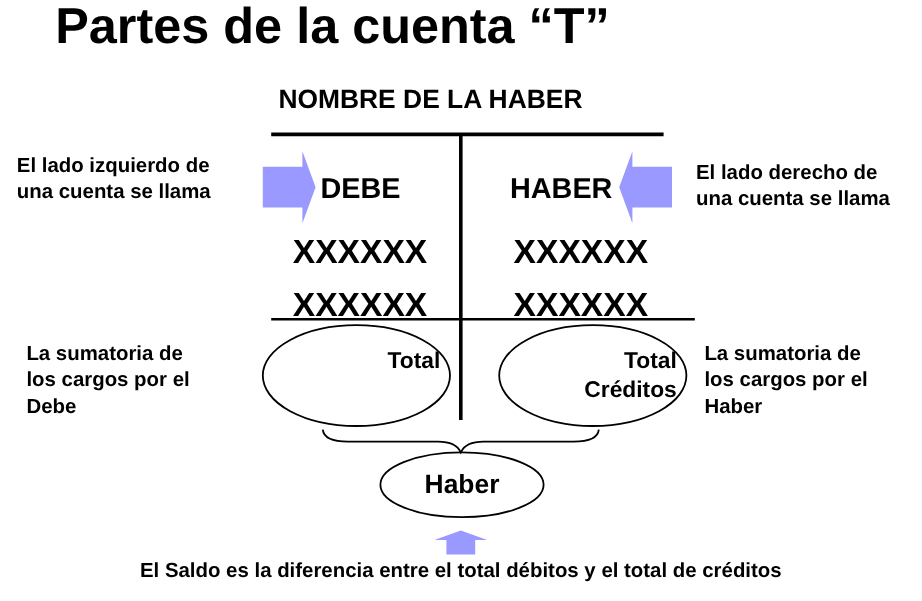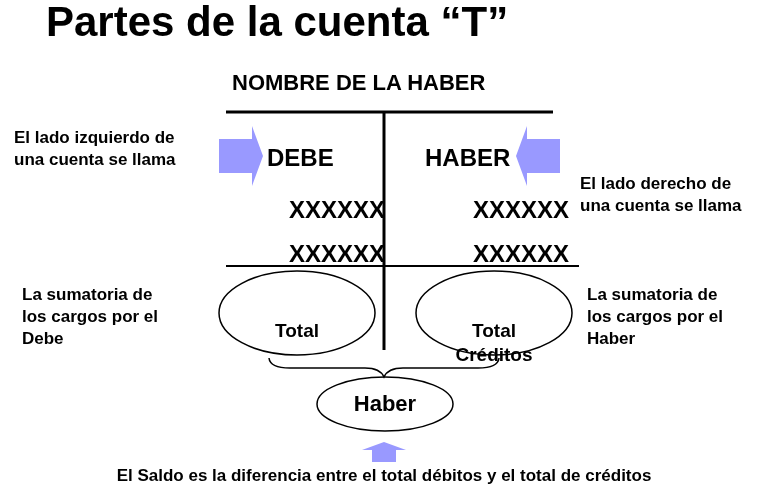--- a/index.html
+++ b/index.html
@@ -6,22 +6,22 @@
   body {
     width:768px; height:501px; position:relative; overflow:hidden;
     background:#ffffff; color:#000;
     font-family:"Liberation Sans", sans-serif; font-weight:bold;
   }
   .abs { position:absolute; }
   .title { left:46px; top:-4px; font-size:42px; line-height:52px; letter-spacing:0px; }
   .acct-name { left:232px; top:70px; font-size:22px; line-height:26px; }
   .side-label { font-size:17px; line-height:22px; }
   .col-head { font-size:24px; line-height:28px; }
-  .xs { font-size:24px; line-height:28px; letter-spacing:0px;margin-left:45px; }
-  .ellipse-text { font-size:19px; line-height:24px; text-align:center;margin-top:29px; }
+  .xs { font-size:28px; line-height:28px; letter-spacing:0px; }
+  .ellipse-text { font-size:19px; line-height:24px; text-align:right; }
   .bottom-text { left:0; width:768px; top:465px; text-align:center; font-size:17px; line-height:22px; }
   svg { position:absolute; left:0; top:0; }
 </style>
 </head>
 <body>
 
 <div class="abs title">Partes de la cuenta “T”</div>
 
 <div class="abs acct-name">NOMBRE  DE LA HABER</div>
 
@@ -44,21 +44,21 @@
   <ellipse cx="385" cy="404" rx="68" ry="27" fill="none" stroke="#000" stroke-width="1.5"></ellipse>
 
   <path d="M269,358 Q270,368 290,368 L365,368 Q380,368 384,377 Q388,368 403,368 L478,368 Q498,368 499,358" fill="none" stroke="#000" stroke-width="1.5"></path>
 </svg>
 
 <div class="abs side-label" style="left:14px; top:127px;">
   <div>El lado izquierdo de</div>
   <div>una cuenta se llama</div>
 </div>
 
-<div class="abs side-label" style="left:580px; top:133px;margin-top:40px;">
+<div class="abs side-label" style="left:580px; top:133px;">
   <div>El lado derecho de</div>
   <div>una cuenta se llama</div>
 </div>
 
 <div class="abs col-head" style="left:267px; top:144px;">DEBE</div>
 <div class="abs col-head" style="left:425px; top:144px;">HABER</div>
 
 <div class="abs xs" style="left:244px; top:196px;">XXXXXX</div>
 <div class="abs xs" style="left:244px; top:240px;">XXXXXX</div>
 <div class="abs xs" style="left:428px; top:196px;">XXXXXX</div>

